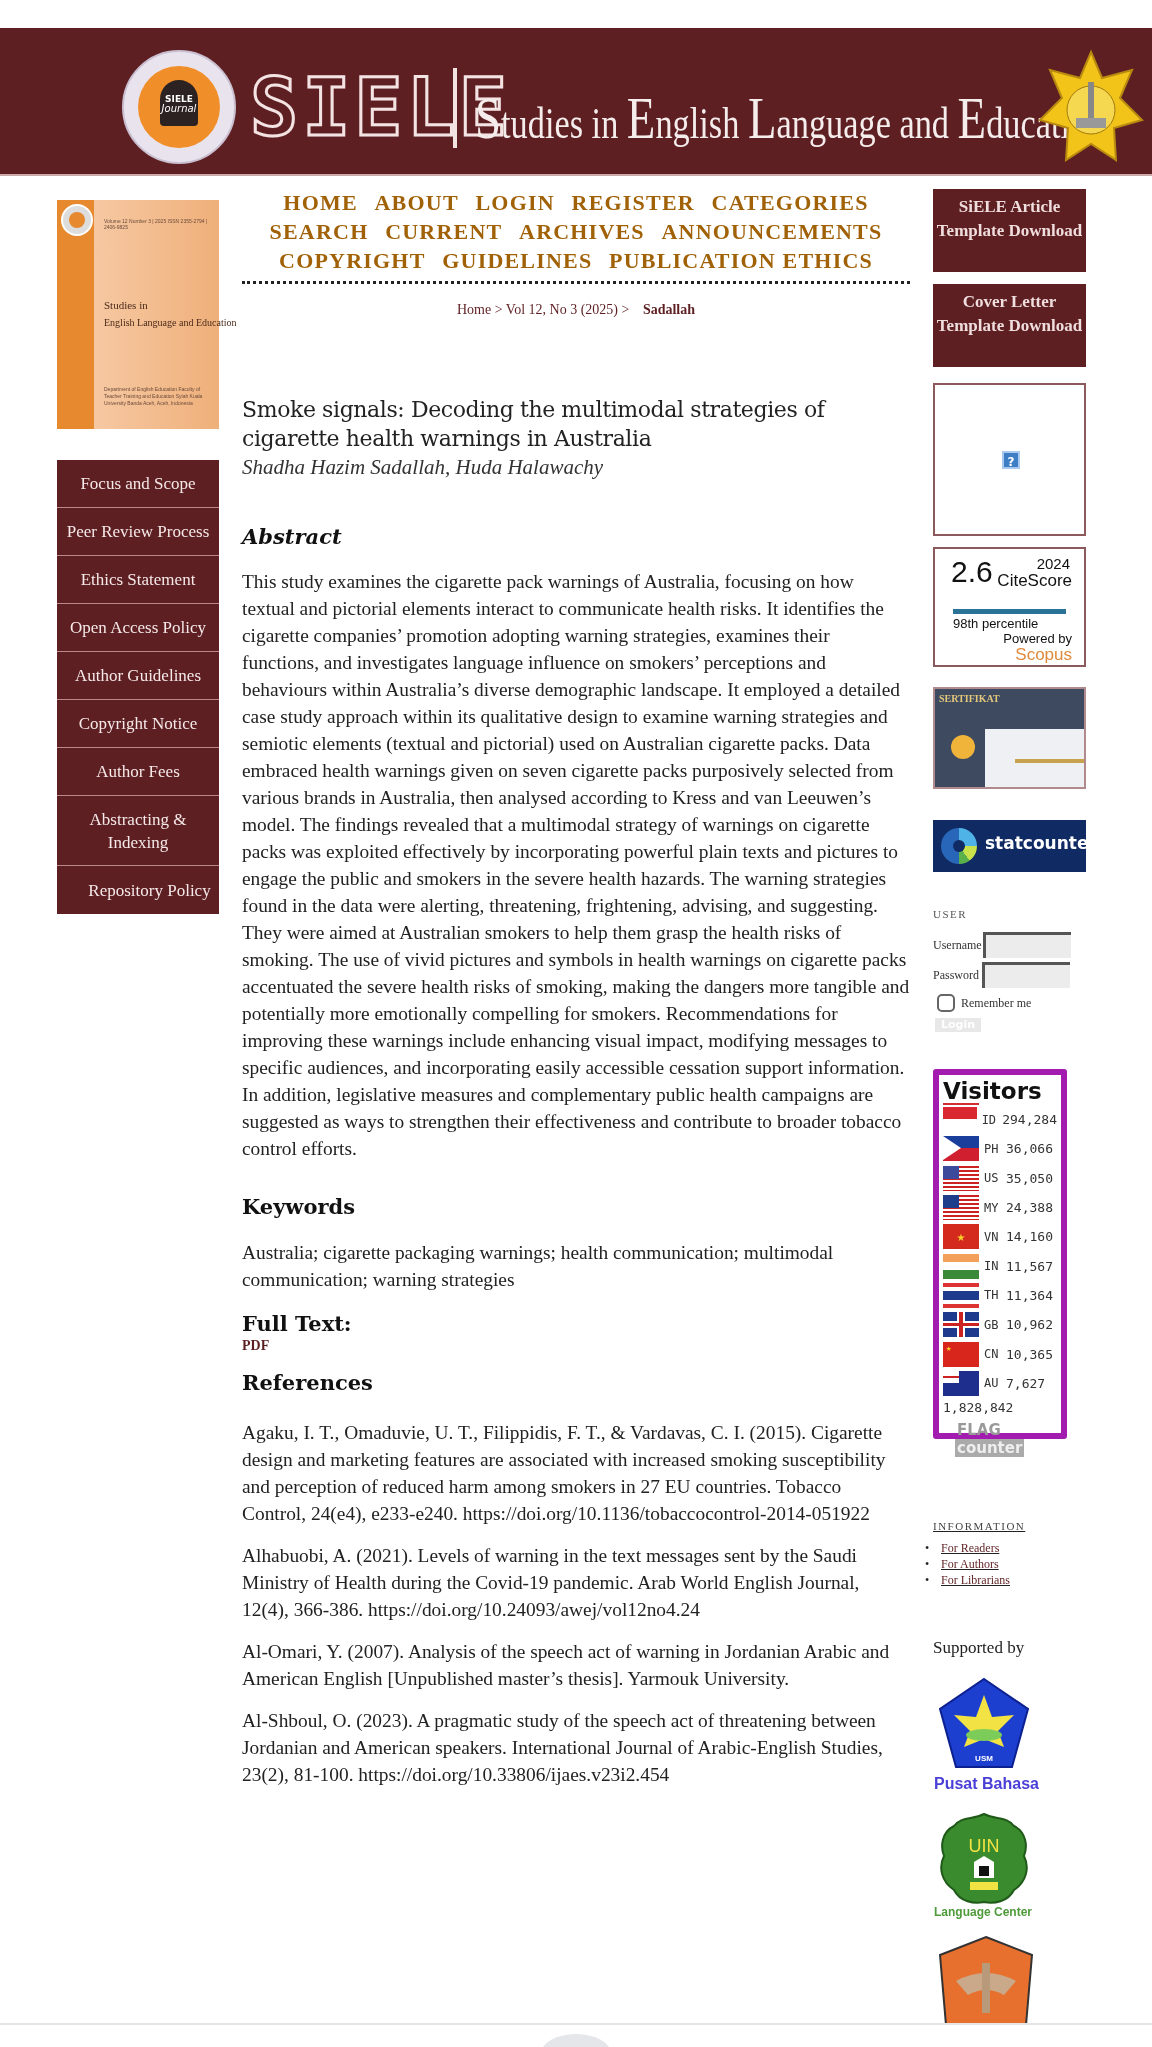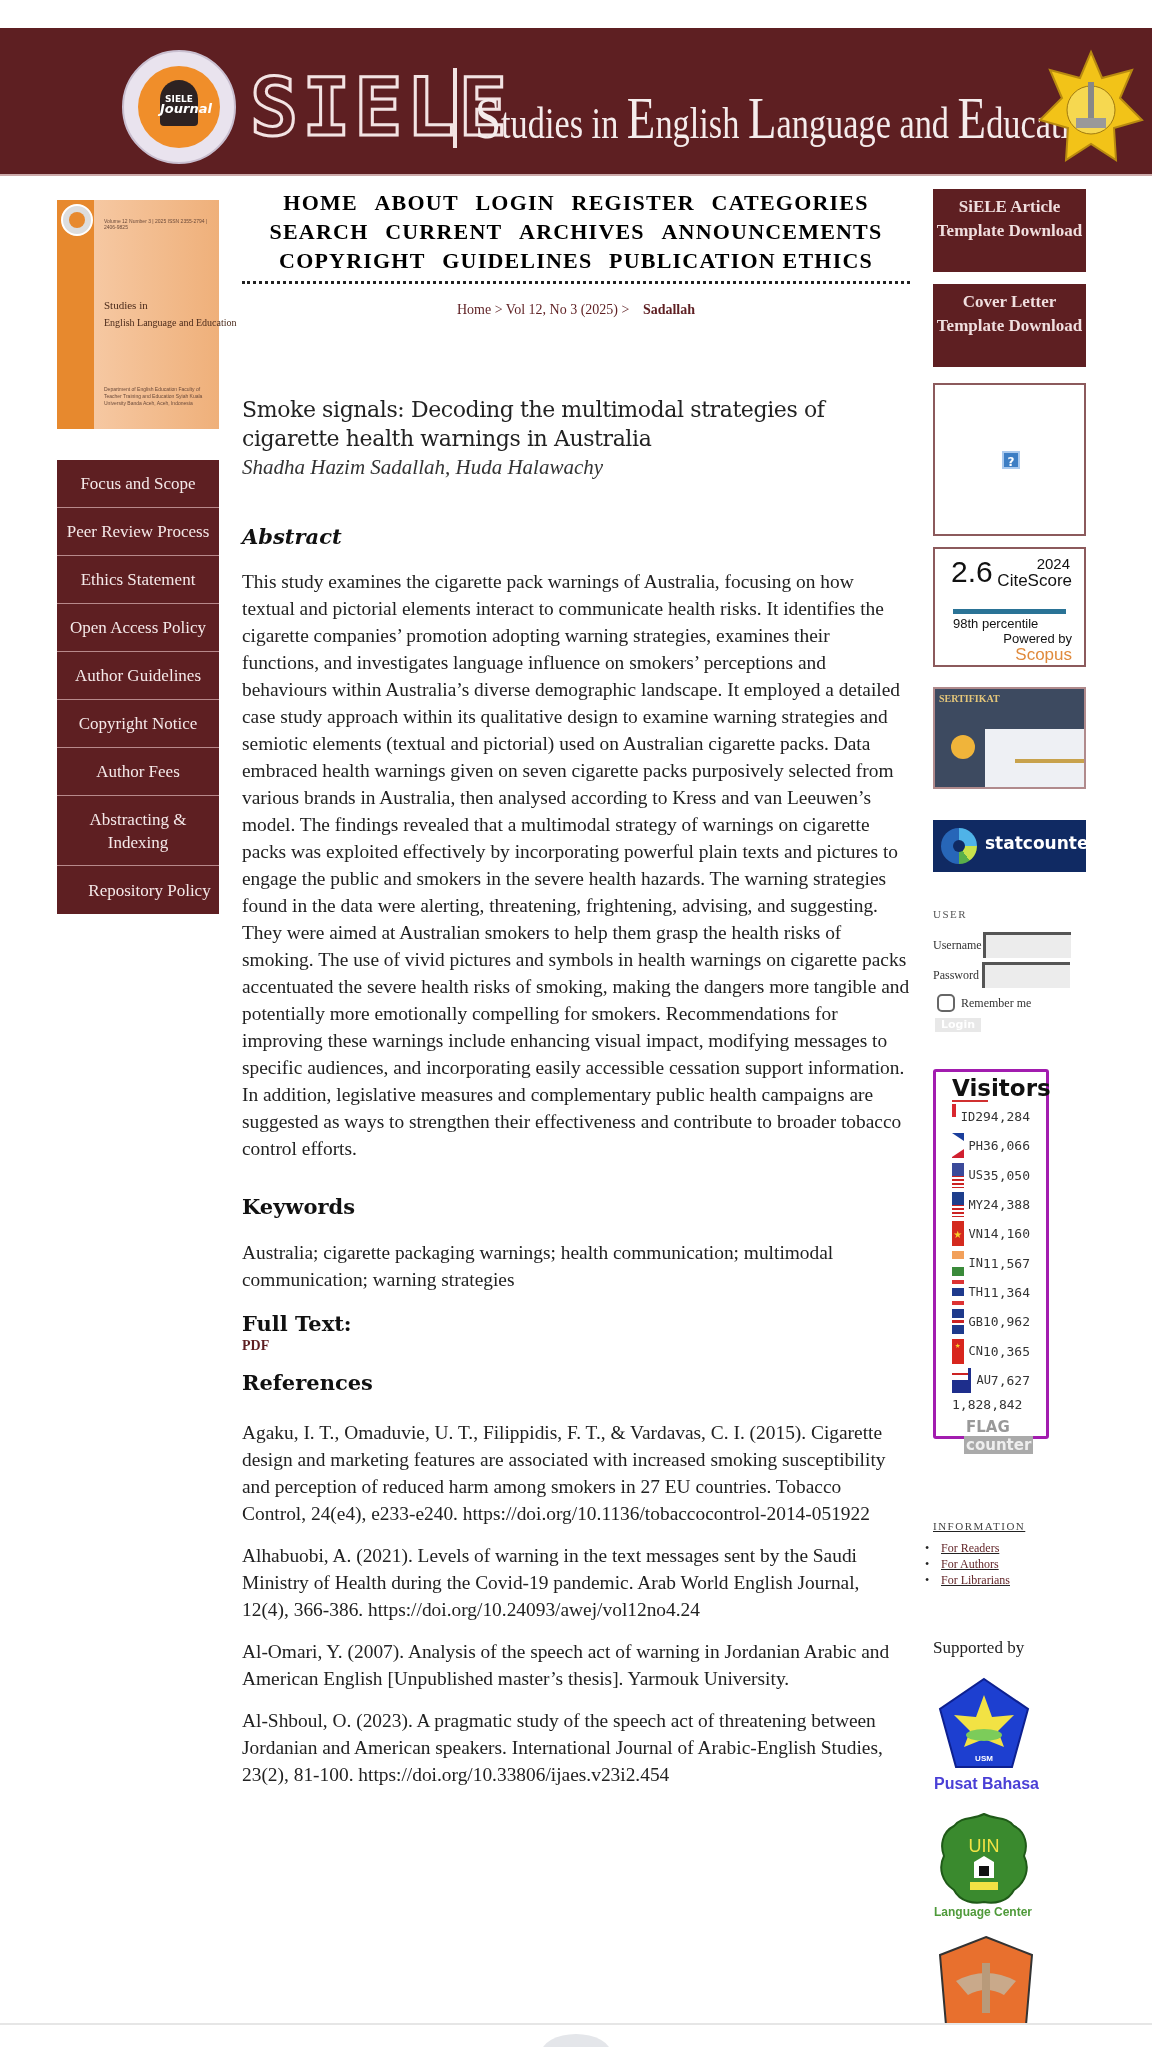--- a/index.html
+++ b/index.html
@@ -24,21 +24,21 @@
   .cover .c-title { position: absolute; left: 47px; top: 96px; font: 11px "Liberation Serif", serif; color: #4a2a1a; line-height: 18px; }
   .cover .c-meta { position: absolute; left: 47px; top: 18px; font: 5px "Liberation Sans", sans-serif; color: #6b4a3a; }
   .cover .c-dept { position: absolute; left: 47px; top: 186px; font: 5px "Liberation Sans", sans-serif; color: #6b4a3a; line-height: 7px; }
 
   .leftnav { position: absolute; left: 57px; top: 460px; width: 162px; background: #5e1f22; }
   .leftnav .item { display: flex; align-items: center; justify-content: center; text-align: center; height: 48px; border-bottom: 1px solid #b8898b; color: #f5e9e9; font: 17px "Liberation Serif", serif; white-space: nowrap; overflow: hidden; line-height: 23px; padding: 0 2px; }
   .leftnav .item.tall { height: 70px; white-space: normal; }
   .leftnav .item:last-child { border-bottom: none; padding-left: 25px; }
 
   .topnav { position: absolute; left: 242px; top: 188px; width: 668px; text-align: center; }
-  .topnav .row { font: bold 22px "Liberation Serif", serif; color: #000000; letter-spacing: 1.2px; line-height: 29px; text-align: center; }
+  .topnav .row { font: bold 22px "Liberation Serif", serif; color: #a16207; letter-spacing: 1.2px; line-height: 29px; text-align: center; }
   .topnav .row span { margin: 0 5px; }
   .dotted { position: absolute; left: 242px; top: 281px; width: 668px; border-top: 3px dotted #222; }
   .crumbs { position: absolute; left: 242px; top: 302px; width: 668px; text-align: center; font: 14px "Liberation Serif", serif; color: #5e1f22; }
   .crumbs b { font-weight: bold; margin-left: 10px; }
 
   .main { position: absolute; left: 242px; top: 395px; width: 668px; }
   .art-title { font: 23px "DejaVu Serif", serif; font-size: 22px; color: #222; line-height: 29px; letter-spacing: -0.4px; }
   .authors { font: italic 21px "Liberation Serif", serif; color: #333; margin-top: 2px; }
   h2 { font: bold 21px "DejaVu Serif", serif; color: #111; }
   .abstract-h { margin-top: 44px; font-style: italic; }
@@ -75,21 +75,21 @@
   .statc .txt { position: absolute; left: 52px; top: 13px; font: bold 17px "DejaVu Sans", sans-serif; color: #fff; }
 
   .userbox { position: absolute; left: 933px; top: 908px; width: 153px; font-family: "Liberation Serif", serif; }
   .userbox .lbl { font: 11px "Liberation Serif", serif; letter-spacing: 1.5px; color: #555; }
   .userbox .row { display: flex; align-items: center; margin-top: 4px; font: 12px "Liberation Serif", serif; color: #333; }
   .userbox .row input { width: 88px; height: 26px; margin-left: 1px; background: #ececec; border: none; border-top: 3px solid #555; border-left: 3px solid #555; }
   .userbox .rem { display: flex; align-items: center; margin-top: 6px; font: 12px "Liberation Serif", serif; color: #333; }
   .userbox .rem .cb { width: 18px; height: 18px; border: 2px solid #666; border-radius: 5px; margin: 0 6px 0 4px; }
   .userbox .login { margin-top: 6px; margin-left: 2px; width: 46px; height: 14px; background: #e8e8e8; color: #fff; font: bold 11px "DejaVu Sans", sans-serif; text-align: center; line-height: 14px; }
 
-  .flags { position: absolute; left: 933px; top: 1069px; width: 116px; height: 370px; border: 3px solid #a21caf; border-radius: 3px; background: #fff; padding: 2px 16px; }
+  .flags { position: absolute; left: 933px; top: 1069px; width: 134px; height: 370px; border: 6px solid #a21caf; border-radius: 3px; background: #fff; padding: 2px 4px; }
   .flags .head { font: bold 23px "DejaVu Sans", sans-serif; color: #111; line-height: 28px; }
   .flags .uline { width: 36px; height: 2px; background: #d03030; margin-top: -2px; }
   .flags .frow { display: flex; align-items: center; height: 29.3px; font: 13px "DejaVu Sans Mono", monospace; color: #333; }
   .flags .flag { width: 36px; height: 25px; margin-right: 5px; position: relative; overflow: hidden; }
   .flags .code { width: 22px; font-size: 12px; }
   .flags .total { font: 13px "DejaVu Sans Mono", monospace; color: #333; margin-top: 2px; }
   .flags .fc { margin-top: 6px; margin-left: 12px; font: bold 15px "DejaVu Sans", sans-serif; color: #999; }
   .flags .fc span { background: #aaa; color: #eee; padding: 0 2px; font-weight: bold; }
 
   .info { position: absolute; left: 933px; top: 1520px; width: 153px; text-decoration: underline; }
@@ -110,21 +110,21 @@
 </style>
 </head>
 <body>
 
 <div class="topgap"></div>
 
 <div class="banner">
   <div class="logo-left">
     <div class="inner">
       <div class="bell">
-        <div class="bell-text"><span>SIELE</span><br><span style="font-weight:bold;font-style:italic;font-size:13px">Journal</span></div>
+        <div class="bell-text"><span>SIELE</span><br><span style="font-weight:normal;font-style:italic;font-size:10px">Journal</span></div>
       </div>
     </div>
   </div>
   <div class="siele">SIELE</div>
   <div class="divider"></div>
   <div class="title">
     <span class="cap">S</span><span>tudies in </span><span class="cap">E</span><span>nglish </span><span class="cap">L</span><span>anguage and </span><span class="cap">E</span><span>ducation</span>
   </div>
   <svg class="logo-right" viewBox="0 0 110 120">
     <path d="M55 4 L66 30 L96 22 L84 50 L106 72 L78 80 L80 112 L55 96 L30 112 L32 80 L4 72 L26 50 L14 22 L44 30 Z" fill="#f2c318" stroke="#b88a10" stroke-width="2"></path>

